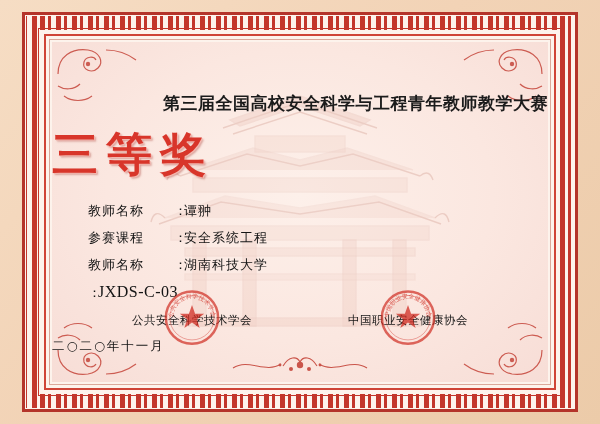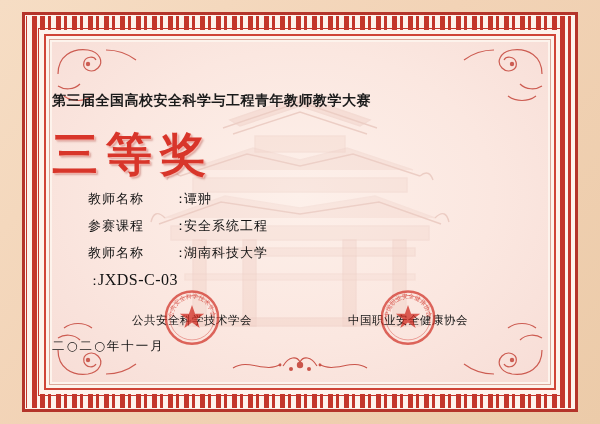--- a/index.html
+++ b/index.html
@@ -115,24 +115,24 @@
     opacity: 0.30;
     pointer-events: none;
   }
 
   
   #cert-title {
     position: absolute;
     left: 0;
     top: 50px;
     width: 100%;
-    text-align: left;
+    text-align: right;
     font-family: "DejaVu Sans", sans-serif;
     font-weight: bold;
-    font-size: 14px;
+    font-size: 17px;
     letter-spacing: 0.5px;
     color: #1b1b1b;
     white-space: nowrap;
   }
 
   
   #award-grade {
     position: absolute;
     left: 0;
     top: 82px;
@@ -143,21 +143,21 @@
     font-size: 46px;
     letter-spacing: 8px;
     color: #d8352a;
     text-shadow: 1px 1px 0 #f3b6ae, 2px 2px 2px rgba(150,30,20,0.35);
   }
 
   
   #fields {
     position: absolute;
     left: 36px;
-    top: 148px;
+    top: 160px;
     width: 400px;
   }
   .field-row {
     display: flex;
     align-items: baseline;
     height: 27px;
   }
   .field-label {
     font-family: "DejaVu Sans", sans-serif;
     font-size: 13px;

